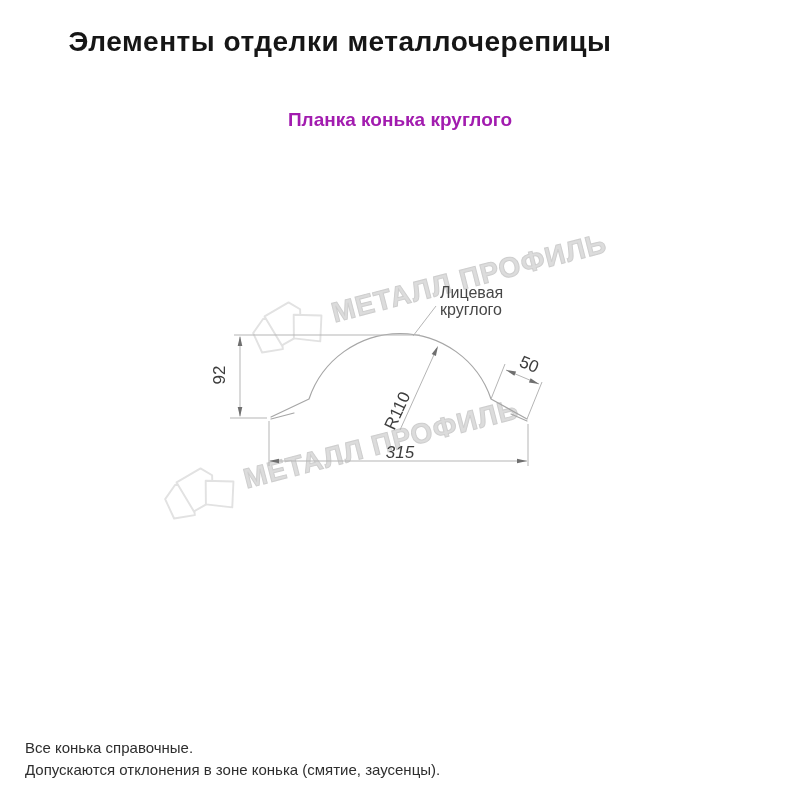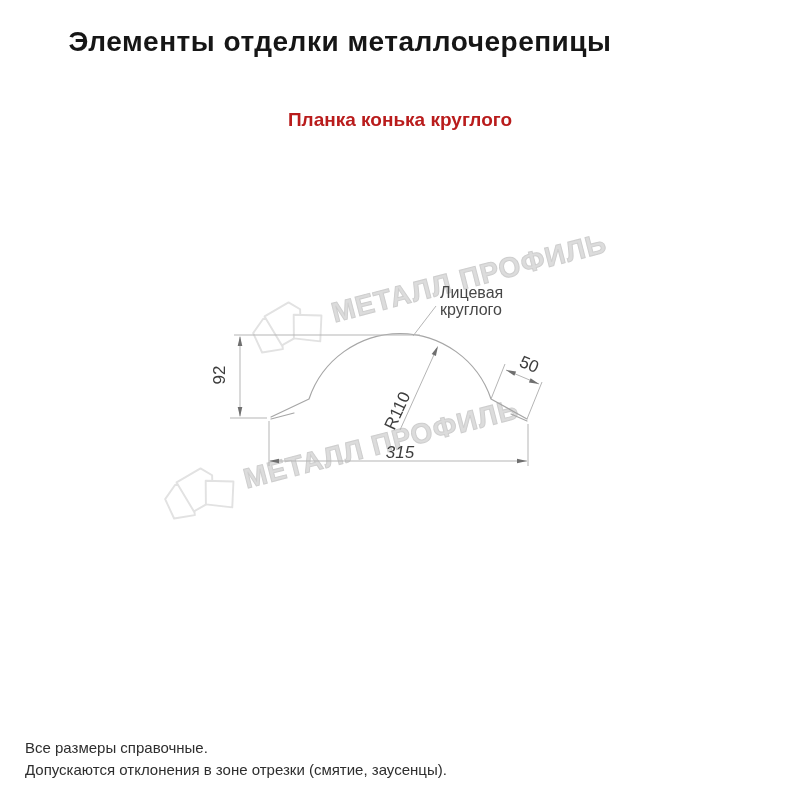--- a/index.html
+++ b/index.html
@@ -3,21 +3,21 @@
 <meta charset="utf-8">
 <style>
   html,body{margin:0;padding:0;background:#fff;}
   .page{position:relative;width:800px;height:800px;background:#ffffff;overflow:hidden;
         font-family:"Liberation Sans","DejaVu Sans",sans-serif;}
 
   .title{position:absolute;top:26px;left:0;width:680px;text-align:center;
          font-size:28px;font-weight:bold;color:#161616;letter-spacing:0.5px;}
 
   .subtitle{position:absolute;top:108px;left:0;width:800px;text-align:center;
-            font-size:19px;font-weight:bold;color:#b91c1c;line-height:23px;}
+            font-size:19px;font-weight:bold;color:#a21caf;line-height:23px;}
 
   
   .watermark{position:absolute;display:flex;align-items:center;height:60px;
              transform:rotate(-14.5deg);transform-origin:0 50%;opacity:0.9;
              pointer-events:none;white-space:nowrap;}
   .wm-text{font-size:28px;font-weight:bold;letter-spacing:1px;color:#d9d9d9;
            -webkit-text-stroke:1px #c9c9c9;padding-left:7px;}
   .wm-logo{flex:0 0 auto;}
 
   
@@ -107,17 +107,17 @@
   <div class="dlabel face-label">
     <div>Лицевая</div>
     <div>круглого</div>
   </div>
   <div class="dim dim-92">92</div>
   <div class="dim dim-r110">R110</div>
   <div class="dim dim-50">50</div>
   <div class="dim dim-315">315</div>
 
   <div class="footnotes">
-    <div>Все размеры справочные.</div>
-    <div>Допускаются отклонения в зоне отрезки (смятие, заусенцы).</div>
+    <div>Все конька справочные.</div>
+    <div>Допускаются отклонения в зоне конька (смятие, заусенцы).</div>
   </div>
 
 </div>
 
 </body></html>

